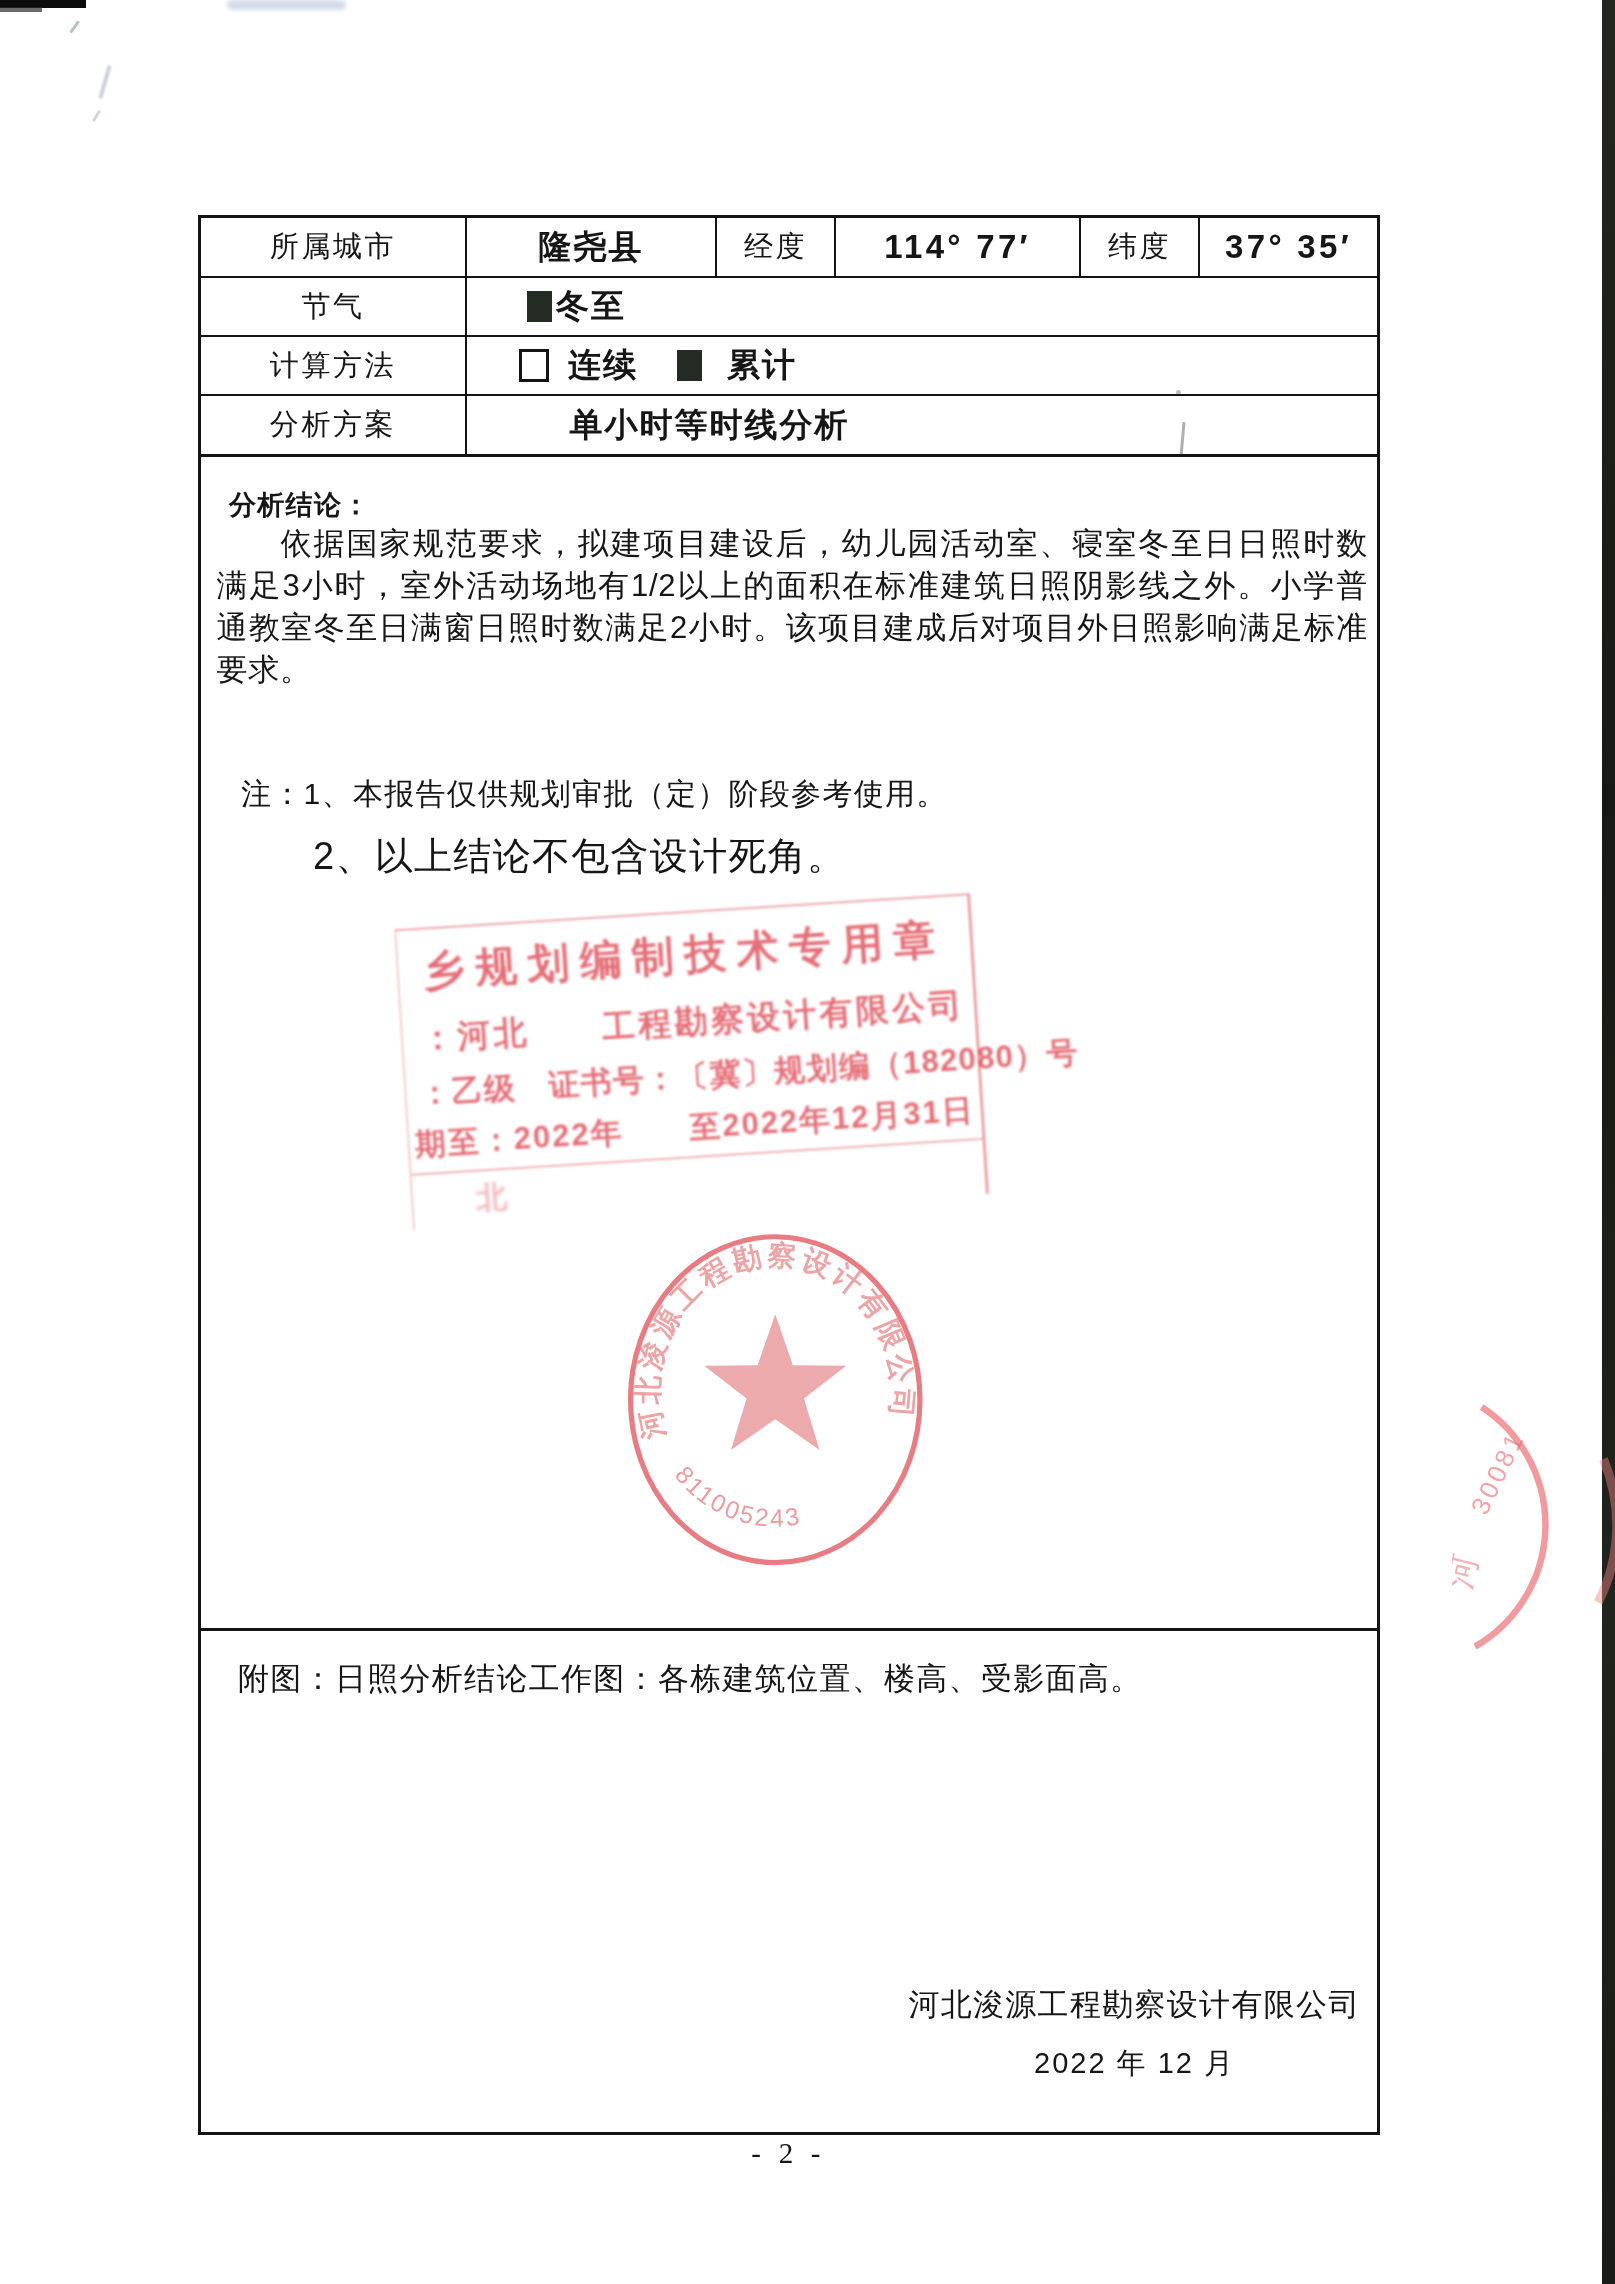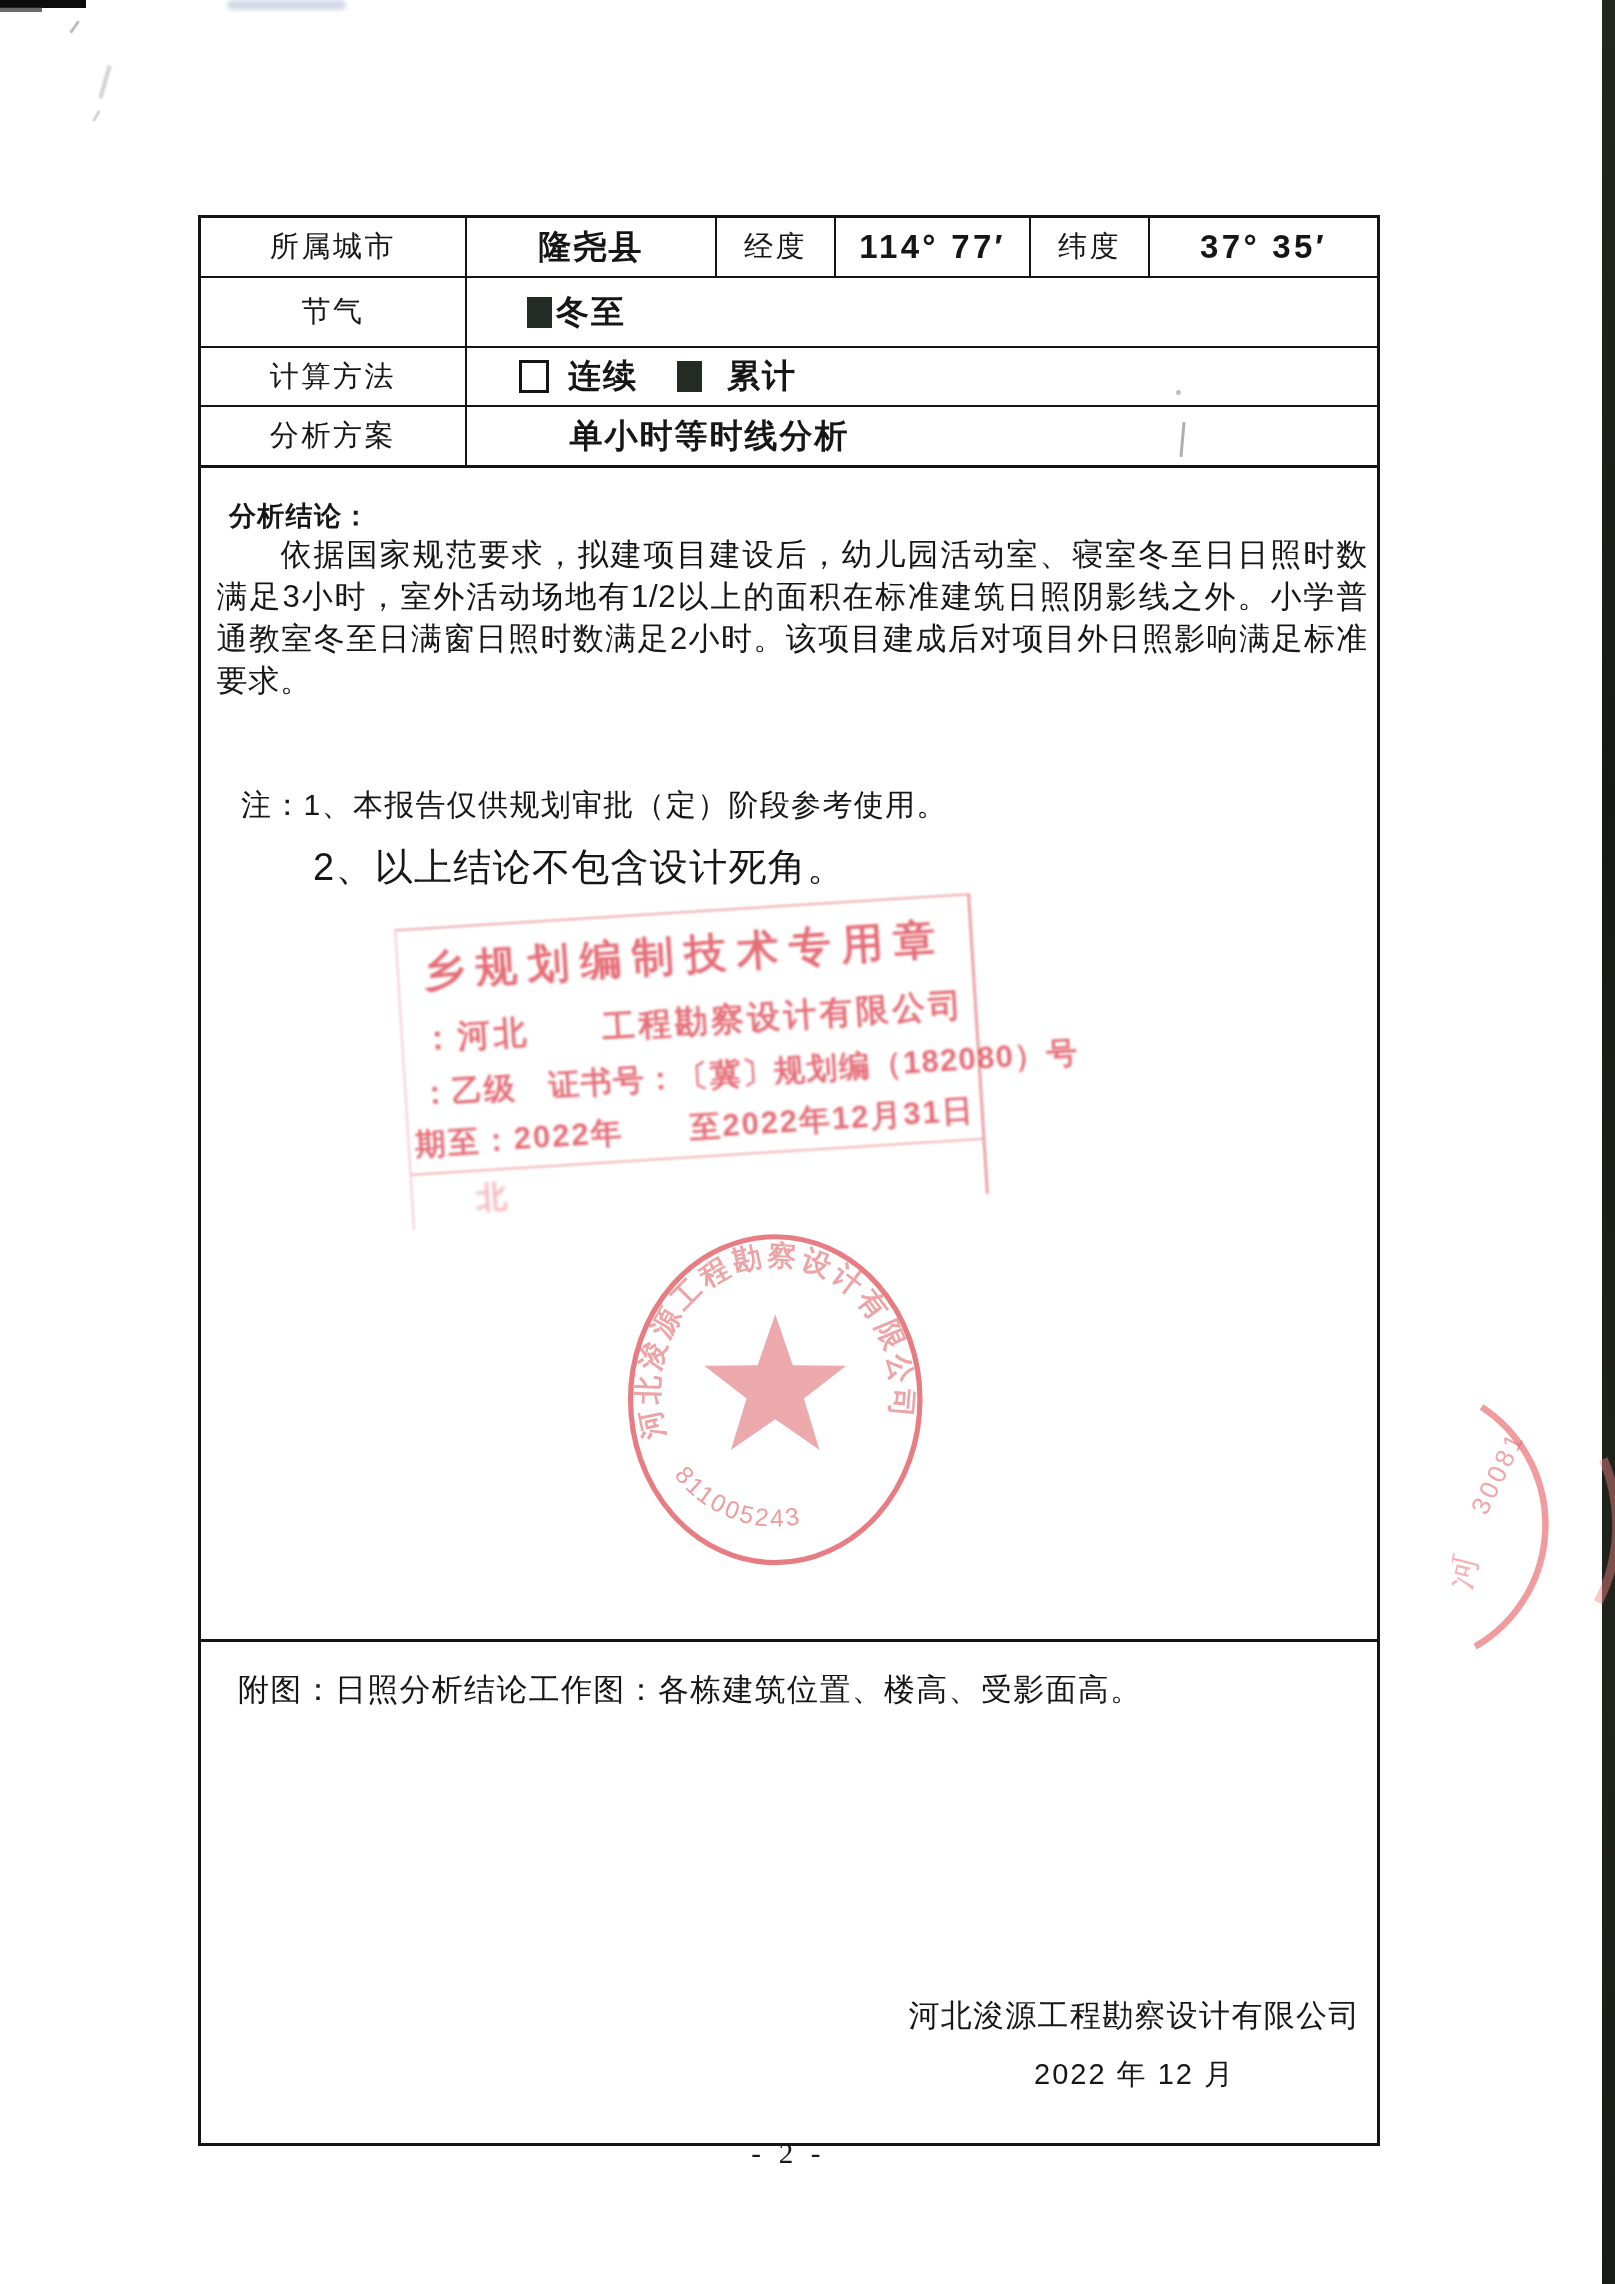--- a/index.html
+++ b/index.html
@@ -31,30 +31,30 @@
     box-sizing:border-box;background:transparent;}
   .trow{display:flex;border-bottom:2.6px solid #141414;box-sizing:border-box;}
   .tcell{box-sizing:border-box;display:flex;align-items:center;}
   .tcell.center{justify-content:center;}
   .br{border-right:2.6px solid #141414;}
   .lab{font-size:29px;letter-spacing:2.6px;}
   .val{font-size:33px;font-weight:bold;letter-spacing:2px;}
   .coord{font-size:33px;font-weight:bold;letter-spacing:3.3px;}
 
   .r1{height:60px;}
-  .r2{height:70px;}
+  .r2{height:59px;}
   .r3{height:59px;}
   .r4{height:61px;border-bottom:3.3px solid #141414;gap:48px;}
   .rbig{height:1144px;border-bottom:3.9px solid #141414;display:block;position:relative;}
   .rbot{height:474px;border-bottom:none;display:block;position:relative;}
 
   .c1{width:266px;}
   .c2{width:250px;}
   .c3{width:119px;}
-  .c4{width:195px;}
+  .c4{width:245px;}
   .c5{width:119px;}
   .c6{flex:1;}
 
   .labelcol{width:266px;border-right:2.6px solid #141414;}
   .valuearea{flex:1;display:flex;align-items:center;margin-left:31px;}
 
   .cb-filled{display:inline-block;width:25px;height:31px;background:#242b25;
     flex:none;}
   .cb-empty{display:inline-block;width:23.5px;height:27px;border:3.3px solid #141414;
     background:#fff;flex:none;box-sizing:content-box;}

